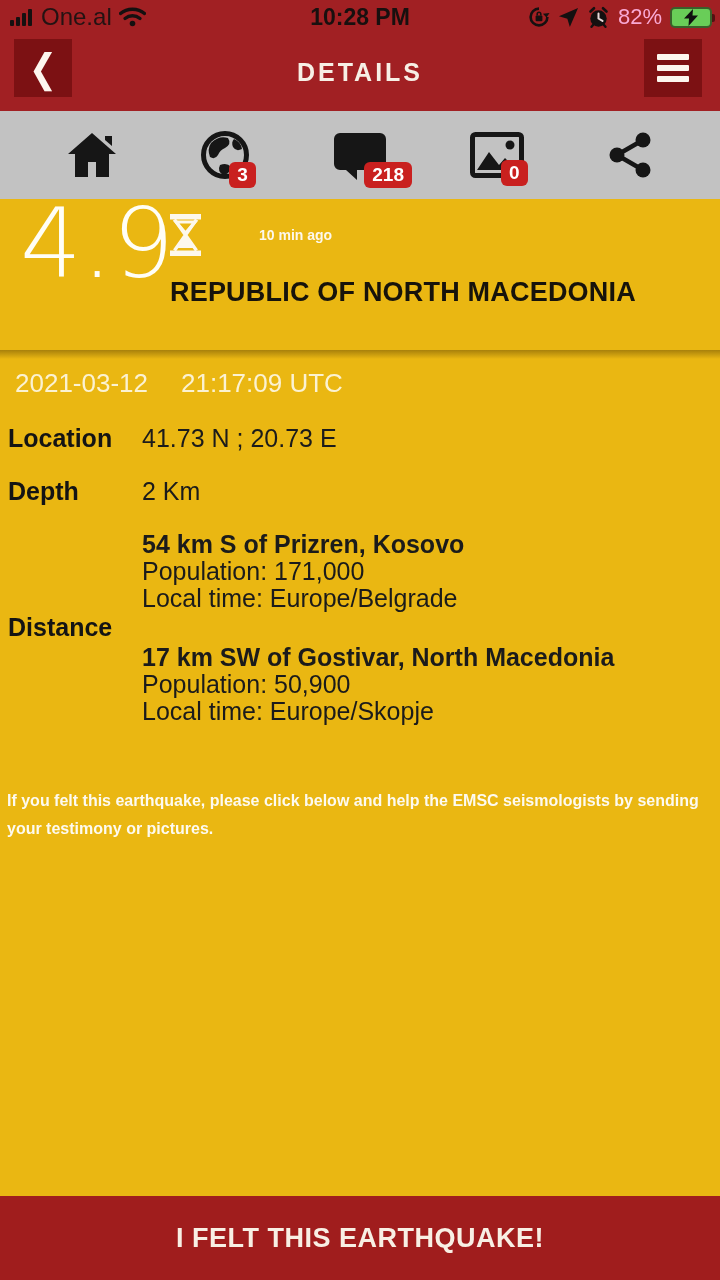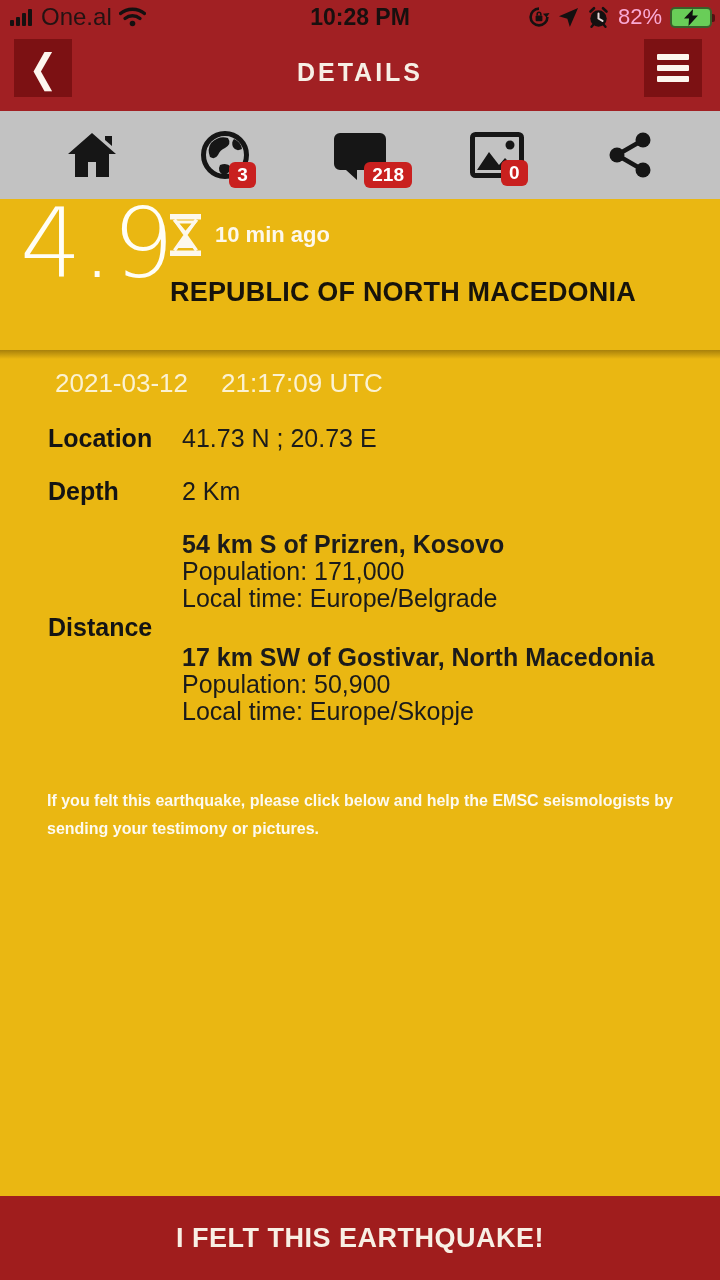--- a/index.html
+++ b/index.html
@@ -34,25 +34,25 @@
   .tb-item svg{display:block;}
   .badge{position:absolute;left:58%;bottom:-8px;background:#c9201f;color:#fff;font-size:19px;font-weight:700;
          padding:2px 8px;border-radius:6px;line-height:1.15;white-space:nowrap;}
 
   
   .quake-head{height:151px;background:#eab712;position:relative;flex:0 0 auto;}
   .mag{position:absolute;left:20px;top:-4px;font-size:97px;font-weight:200;color:#fffef6;line-height:1.0;
        font-family:"DejaVu Sans","Liberation Sans",sans-serif;}
   .qh-right{margin-left:170px;padding-top:15px;}
   .ago-row{display:flex;align-items:center;gap:14px;}
-  .ago-label{color:#fdf8ec;font-size:22px;font-weight:700;}
+  .ago-label{color:#fdf8ec;font-size:14px;font-weight:700;margin-left:44px;}
   .region{margin-top:21px;font-size:27px;font-weight:700;color:#17130b;letter-spacing:.2px;}
 
   
-  .content{flex:1 1 auto;background:#eab712;position:relative;padding-left:40px;}
+  .content{flex:1 1 auto;background:#eab712;position:relative;}
   .shade{position:absolute;top:0;left:0;right:0;height:9px;background:linear-gradient(rgba(60,40,0,.38),rgba(60,40,0,0));}
   .date-row{padding:18px 0 0 15px;display:flex;gap:33px;font-size:26px;color:#fbf2d2;}
   .drow{display:flex;align-items:center;font-size:25px;color:#1b1b1b;line-height:1.1;}
   .drow.loc{margin-top:26px;} .drow.dep{margin-top:25px;} .drow.dis{margin-top:26px;}
   .lbl{flex:0 0 142px;padding-left:8px;font-weight:700;color:#141414;}
   .val{flex:1;}
   .city div{line-height:27px;}
   .city-title{font-weight:700;}
   .city.second{margin-top:32px;}
   .message{margin-top:62px;padding:0 7px;font-size:16px;font-weight:700;line-height:27.5px;color:#fdfaf0;}

